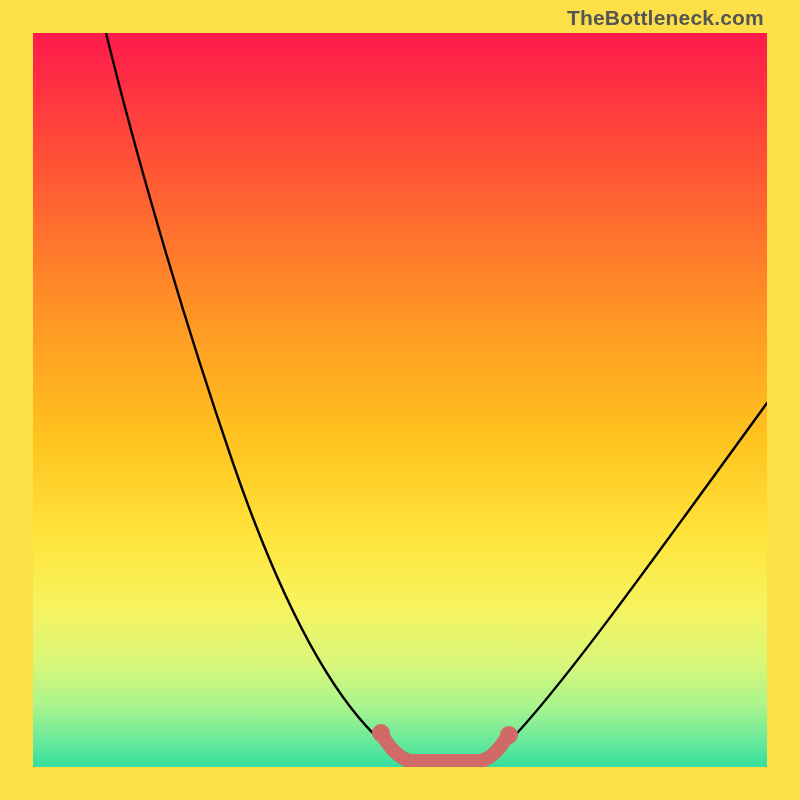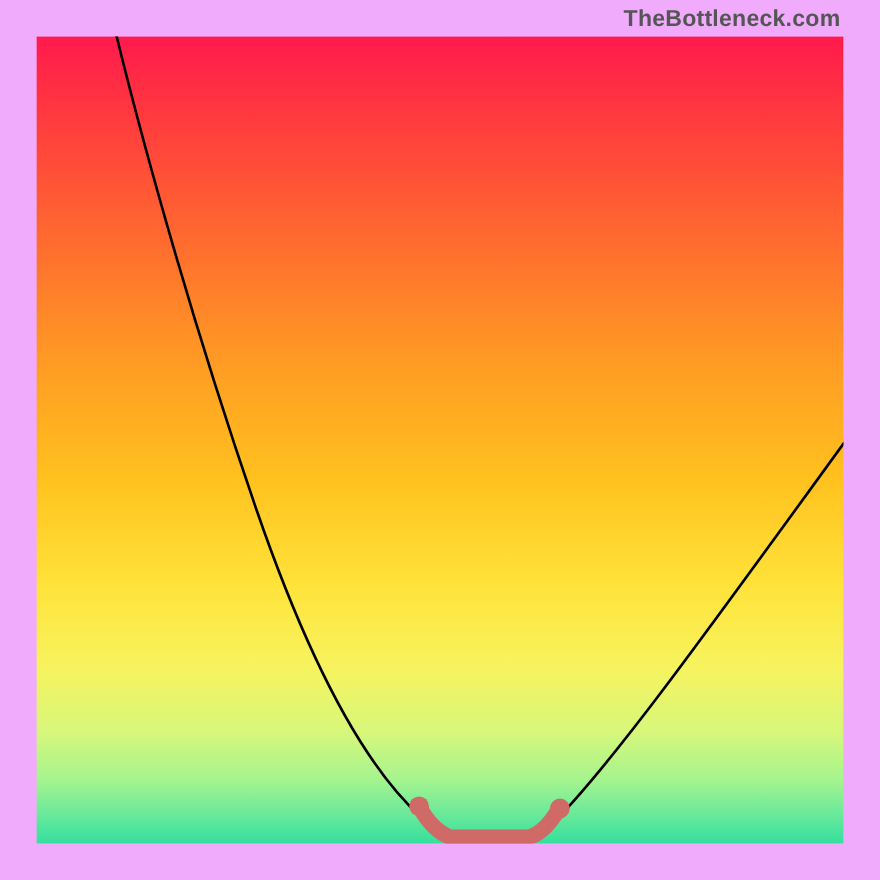--- a/index.html
+++ b/index.html
@@ -8,21 +8,21 @@
     width: 800px;
     height: 800px;
     background: #000;
     overflow: hidden;
     font-family: Arial, Helvetica, sans-serif;
   }
   .stage {
     position: relative;
     width: 800px;
     height: 800px;
-    background: #f0abfc;
+    background: #fde047;
     text-decoration: underline;
   }
   .plot-area {
     position: absolute;
     left: 33px;
     top: 33px;
     width: 734px;
     height: 734px;
     overflow: hidden;
   }

